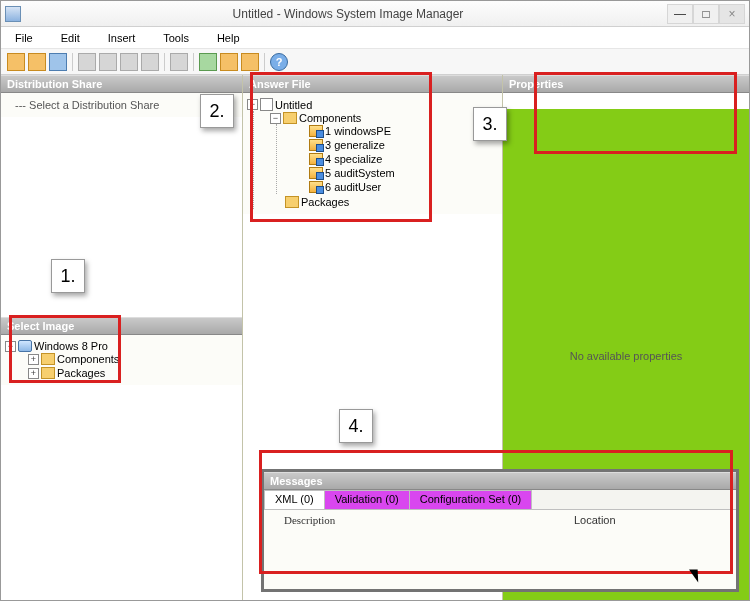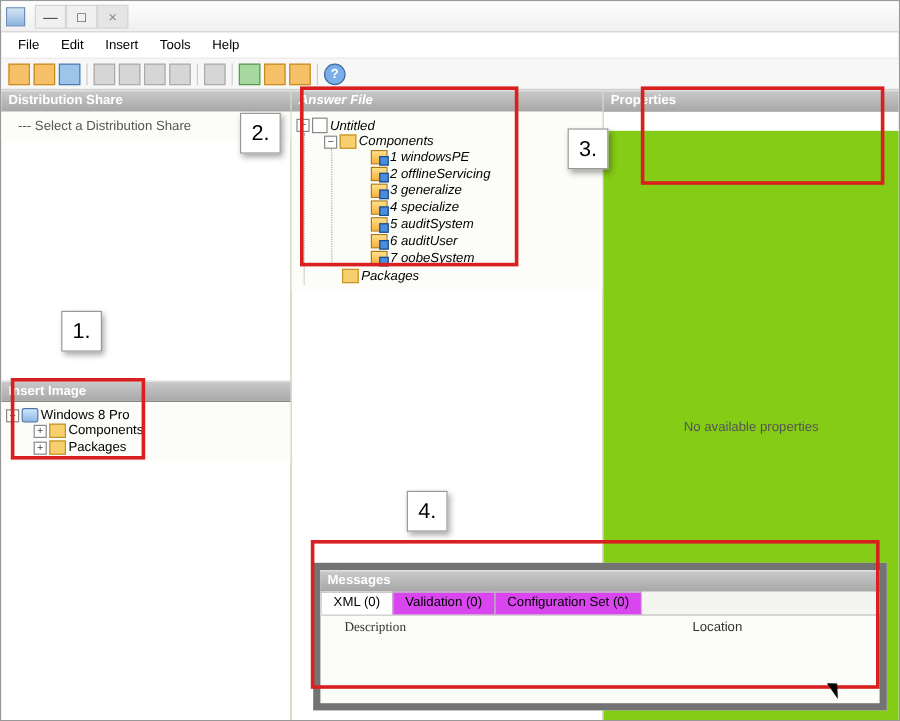--- a/index.html
+++ b/index.html
@@ -43,21 +43,21 @@
   font-size: 12px;
   cursor: pointer;
   color: #333;
 }
 .wincontrols .close { background: #e5e5e5; color:#888;}
 .menubar {
   height: 22px;
   display: flex;
   align-items: center;
   padding: 0 6px;
-  gap: 2px;
+  gap: 12px;
   border-bottom: 1px solid #e6e6e6;
 }
 .menubar span {
   padding: 2px 8px;
   cursor: pointer;
 }
 .toolbar {
   height: 26px;
   display: flex;
   align-items: center;
@@ -105,21 +105,21 @@
 .tree .connector { width:14px; display:inline-block;}
 .tree .icf { width:14px; height:12px; background:#f7cf6e; border:1px solid #c49326; display:inline-block;}
 .tree .icx { width:14px; height:12px; background: linear-gradient(#ffe08a,#f4b23e); border:1px solid #b07b12; display:inline-block; position:relative;}
 .tree .icx::after{content:''; position:absolute; right:-2px; bottom:-2px; width:6px;height:6px;background:#4a8de0;border:1px solid #1d4d88;}
 .tree .icdoc { width:13px; height:13px; background:#fff; border:1px solid #888; display:inline-block;}
 .tree .icdisk { width:14px; height:12px; background:linear-gradient(#cfe6ff,#8db8e6); border:1px solid #4774a6; border-radius:2px; display:inline-block;}
 .tree ul { list-style:none; padding-left: 16px; border-left:1px dotted #aaa; margin-left:6px;}
 .rightcol { display:flex; flex-direction:column;}
 .rightcol .props-body { flex:1; background:#84cc16; display:flex; align-items:center; justify-content:center; color:#555; font-size:11px;}
 .centercol { display:flex; flex-direction:column;}
-.centercol .answer { flex:1;font-style:italic; }
+.centercol .answer { flex:1; }
 .tabs { display:flex; border-bottom:1px solid #bfbfbf; background:#f4f4f0; height:20px;}
 .tab { padding:2px 10px; border:1px solid #bfbfbf; border-bottom:none; background:#fff; margin-right:-1px; cursor:pointer; font-size:11px;}
 .tab.inactive { background:#d946ef; }
 .msg-cols { display:flex; padding:4px 20px; color:#333; }
 .msg-cols .c1{ flex:0 0 290px;font-family:Liberation Serif, serif;}
 .msg-cols .c2{ flex:1;}
 .callout {
   position:absolute;
   border:3px solid #d92020;
   pointer-events:none;
@@ -142,20 +142,21 @@
   border-bottom:11px solid transparent;
   transform: rotate(-35deg);
   pointer-events:none;
 }
 </style>
 </head>
 <body>
 
 <div class="titlebar">
   <span class="app-icon"></span>
+  <span class="title">Untitled - Windows System Image Manager</span>
   <div class="wincontrols">
     <button>—</button>
     <button>□</button>
     <button class="close">×</button>
   </div>
 </div>
 
 <div class="menubar">
   <span>File</span>
   <span>Edit</span>
@@ -186,21 +187,21 @@
 <div class="workspace">
 
   <div class="panel leftcol">
     <div class="upper">
       <div class="panel-header">Distribution Share</div>
       <div class="panel-body">
         <div class="placeholder" style="cursor:pointer;">--- <span>Select a Distribution Share</span></div>
       </div>
     </div>
     <div class="lower">
-      <div class="panel-header">Insert Image</div>
+      <div class="panel-header">Select Image</div>
       <div class="panel-body">
         <ul class="tree">
           <li>
             <div class="row">
               <span class="twisty">−</span>
               <span class="icdisk"></span>
               <span>Windows 8 Pro</span>
             </div>
             <ul>
               <li>
@@ -247,27 +248,20 @@
                       <div class="row">
                         <span class="connector"></span>
                         <span class="icx"></span>
                         <span>1 windowsPE</span>
                       </div>
                     </li>
                   <li>
                       <div class="row">
                         <span class="connector"></span>
                         <span class="icx"></span>
-                        <span>2 offlineServicing</span>
-                      </div>
-                    </li>
-                  <li>
-                      <div class="row">
-                        <span class="connector"></span>
-                        <span class="icx"></span>
                         <span>3 generalize</span>
                       </div>
                     </li>
                   <li>
                       <div class="row">
                         <span class="connector"></span>
                         <span class="icx"></span>
                         <span>4 specialize</span>
                       </div>
                     </li>
@@ -276,27 +270,20 @@
                         <span class="connector"></span>
                         <span class="icx"></span>
                         <span>5 auditSystem</span>
                       </div>
                     </li>
                   <li>
                       <div class="row">
                         <span class="connector"></span>
                         <span class="icx"></span>
                         <span>6 auditUser</span>
-                      </div>
-                    </li>
-                  <li>
-                      <div class="row">
-                        <span class="connector"></span>
-                        <span class="icx"></span>
-                        <span>7 oobeSystem</span>
                       </div>
                     </li>
                 </ul>
               </li>
               <li>
                   <div class="row">
                 <span class="spacer"></span>
                 <span class="icf"></span>
                 <span>Packages</span>
               </div>
@@ -310,21 +297,21 @@
 
   <div class="panel rightcol">
     <div class="panel-header">Properties</div>
     <div class="props-body">
       <span>No available properties</span>
     </div>
   </div>
 
 </div>
 
-<div style="position:absolute; left:260px; right:10px; bottom:8px; height:123px; background:#fcfcf8; border:6px solid #737373;">
+<div style="position:absolute; left:260px; right:10px; bottom:8px; height:123px; background:#fcfcf8; border:3px solid #737373;">
   <div class="panel-header">Messages</div>
   <div class="tabs">
     <div class="tab">XML (0)</div>
     <div class="tab inactive">Validation (0)</div>
     <div class="tab inactive">Configuration Set (0)</div>
   </div>
   <div class="msg-cols">
     <div class="c1">Description</div>
     <div class="c2">Location</div>
   </div>

